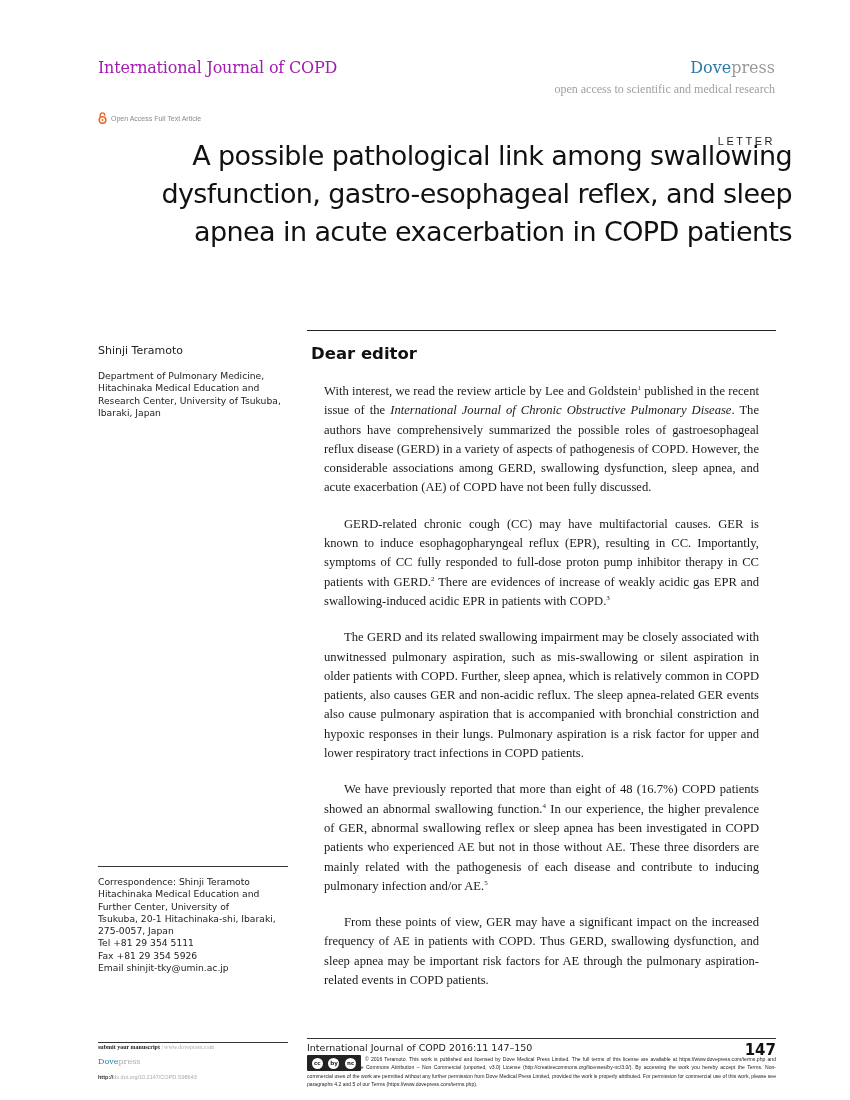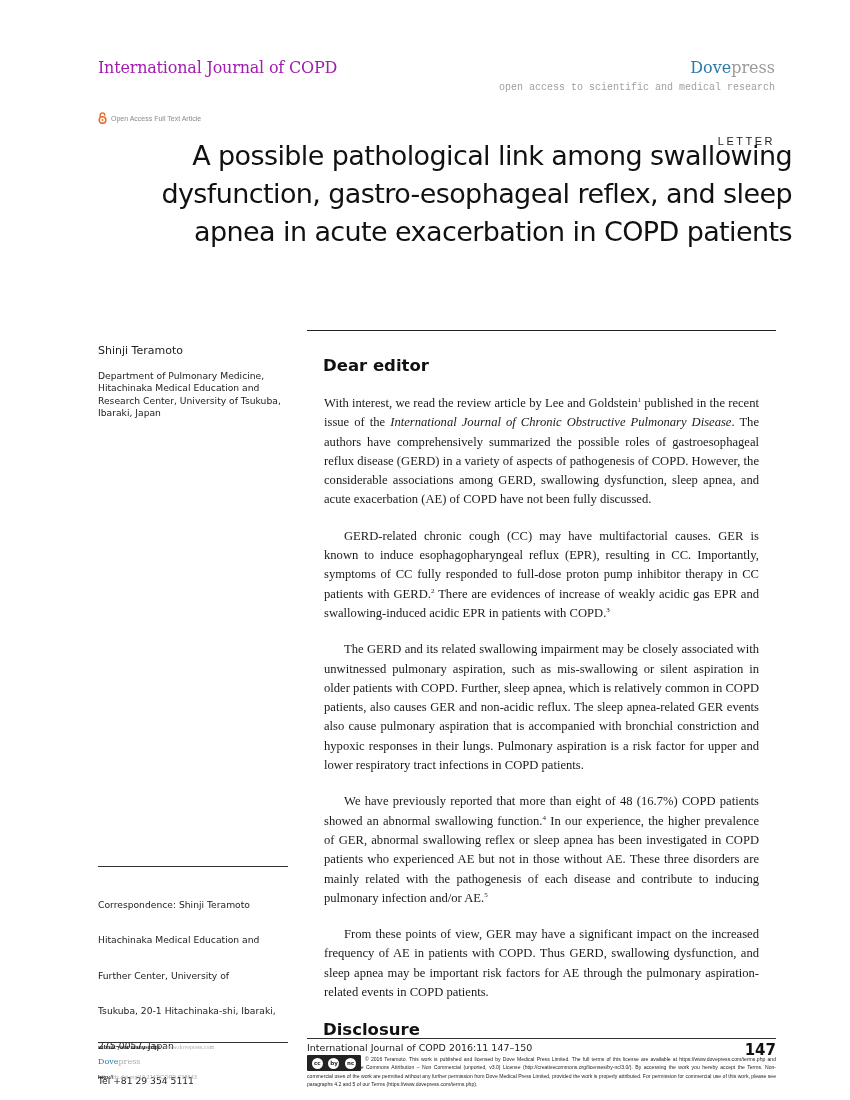--- a/index.html
+++ b/index.html
@@ -2,39 +2,39 @@
 <html><head>
 <meta charset="utf-8">
 <style>
   html, body { margin: 0; padding: 0; background: #ffffff; }
   body { width: 850px; height: 1100px; position: relative; overflow: hidden; font-family: "Liberation Serif", serif; color: #1a1a1a; }
 
   .journal-name { position: absolute; left: 98px; top: 58px; font-family: "DejaVu Serif", serif; font-size: 16px; color: #a21caf; letter-spacing: -0.2px; }
   .brand { position: absolute; right: 75px; top: 58px; font-family: "DejaVu Serif", serif; font-size: 16px; }
   .brand .dove { color: #2a7aa8; }
   .brand .press { color: #9a9a9a; }
-  .tagline { position: absolute; right: 75px; top: 82px; font-family: Liberation Mono, monospace; font-size: 10px; color: #a0a0a0; }
+  .tagline { position: absolute; right: 75px; top: 82px; font-family: Liberation Serif, serif; font-size: 12px; color: #a0a0a0; }
 
   .oa-row { position: absolute; left: 98px; top: 112px; display: flex; align-items: center; gap: 4px; }
   .oa-icon { width: 9px; height: 12px; }
   .oa-text { font-family: "Liberation Sans", sans-serif; font-size: 7px; color: #8a8a8a; }
   .letter-label { position: absolute; right: 75px; top: 115px; font-family: "Liberation Sans", sans-serif; font-size: 11px; letter-spacing: 2.5px; color: #222; margin-top: 20px; }
 
   .title { position: absolute; left: 112px; top: 137px; width: 680px; font-family: "DejaVu Sans", sans-serif; font-size: 27px; line-height: 38px; color: #111; letter-spacing: -0.6px; margin: 0; font-weight: normal; text-align: right; }
 
   .author { position: absolute; left: 98px; top: 344px; font-family: "DejaVu Sans", sans-serif; font-size: 11px; color: #222; }
   .affiliation { position: absolute; left: 98px; top: 370px; width: 200px; font-family: "DejaVu Sans", sans-serif; font-size: 9.2px; line-height: 12.3px; color: #222; }
 
   .side-rule { position: absolute; left: 98px; top: 866px; width: 190px; border-top: 1px solid #333; }
   .correspondence { position: absolute; left: 98px; top: 876px; width: 200px; font-family: "DejaVu Sans", sans-serif; font-size: 9.2px; line-height: 12.3px; color: #222; }
-  .correspondence div { white-space: nowrap; margin-top: 23px; }
+  .correspondence div { white-space: nowrap; }
 
   .main-rule { position: absolute; left: 307px; top: 330px; width: 469px; border-top: 1.2px solid #222; }
   .main { position: absolute; left: 307px; top: 339px; width: 469px; }
-  .section-head { font-family: "DejaVu Sans", sans-serif; font-weight: bold; font-size: 16.5px; color: #111; margin: 16px; line-height: 22px; }
+  .section-head { font-family: "DejaVu Sans", sans-serif; font-weight: bold; font-size: 16.5px; color: #111; margin: 4px; line-height: 22px; }
   .para { font-family: "Liberation Serif", serif; font-size: 12.6px; line-height: 19.3px; text-align: justify; margin: 17px; color: #1a1a1a; }
   .para.indent { text-indent: 20px; }
   .para sup { font-size: 7px; line-height: 0; }
   .disclosure-head { margin-top: 13px; }
 
   .foot-rule-left { position: absolute; left: 98px; top: 1042px; width: 190px; border-top: 1px solid #333; }
   .foot-rule-right { position: absolute; left: 307px; top: 1038px; width: 469px; border-top: 1.2px solid #333; }
   .submit { position: absolute; left: 98px; top: 1044px; font-family: "Liberation Serif", serif; font-size: 6px; color: #222; font-weight: bold; }
   .submit .site { color: #aaa; font-weight: normal; }
   .foot-brand { position: absolute; left: 98px; top: 1057px; font-family: "DejaVu Serif", serif; font-size: 8px; }
@@ -88,21 +88,20 @@
 </div>
 
 <div class="main-rule"></div>
 <div class="main">
   <h2 class="section-head">Dear editor</h2>
   <p class="para"><span>With interest, we read the review article by Lee and Goldstein</span><sup>1</sup><span> published in the recent issue of the </span><i>International Journal of Chronic Obstructive Pulmonary Disease</i><span>. The authors have comprehensively summarized the possible roles of gastroesophageal reflux disease (GERD) in a variety of aspects of pathogenesis of COPD. However, the considerable associations among GERD, swallowing dysfunction, sleep apnea, and acute exacerbation (AE) of COPD have not been fully discussed.</span></p>
   <p class="para indent"><span>GERD-related chronic cough (CC) may have multifactorial causes. GER is known to induce esophagopharyngeal reflux (EPR), resulting in CC. Importantly, symptoms of CC fully responded to full-dose proton pump inhibitor therapy in CC patients with GERD.</span><sup>2</sup><span> There are evidences of increase of weakly acidic gas EPR and swallowing-induced acidic EPR in patients with COPD.</span><sup>3</sup></p>
   <p class="para indent">The GERD and its related swallowing impairment may be closely associated with unwitnessed pulmonary aspiration, such as mis-swallowing or silent aspiration in older patients with COPD. Further, sleep apnea, which is relatively common in COPD patients, also causes GER and non-acidic reflux. The sleep apnea-related GER events also cause pulmonary aspiration that is accompanied with bronchial constriction and hypoxic responses in their lungs. Pulmonary aspiration is a risk factor for upper and lower respiratory tract infections in COPD patients.</p>
   <p class="para indent"><span>We have previously reported that more than eight of 48 (16.7%) COPD patients showed an abnormal swallowing function.</span><sup>4</sup><span> In our experience, the higher prevalence of GER, abnormal swallowing reflex or sleep apnea has been investigated in COPD patients who experienced AE but not in those without AE. These three disorders are mainly related with the pathogenesis of each disease and contribute to inducing pulmonary infection and/or AE.</span><sup>5</sup></p>
   <p class="para indent">From these points of view, GER may have a significant impact on the increased frequency of AE in patients with COPD. Thus GERD, swallowing dysfunction, and sleep apnea may be important risk factors for AE through the pulmonary aspiration-related events in COPD patients.</p>
-  <h2 class="section-head disclosure-head">Disclosure</h2>
 </div>
 
 <div class="foot-rule-left"></div>
 <div class="submit">
   <span>submit your manuscript</span><span class="site"> | </span><span class="site">www.dovepress.com</span>
 </div>
 <div class="foot-brand">
   <span class="dove">Dove</span><span class="press">press</span>
 </div>
 <div class="doi-line">

